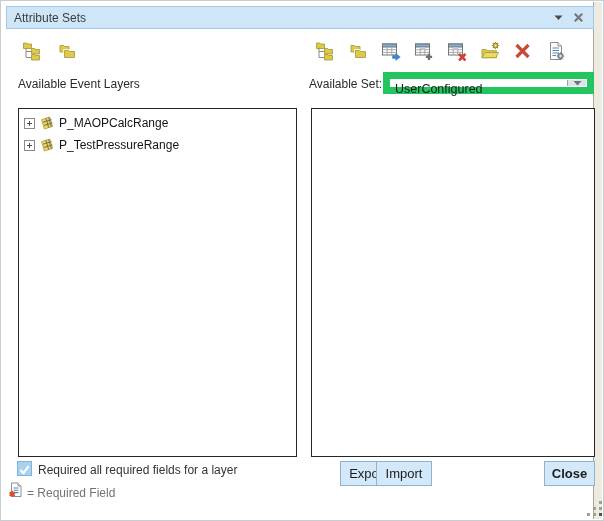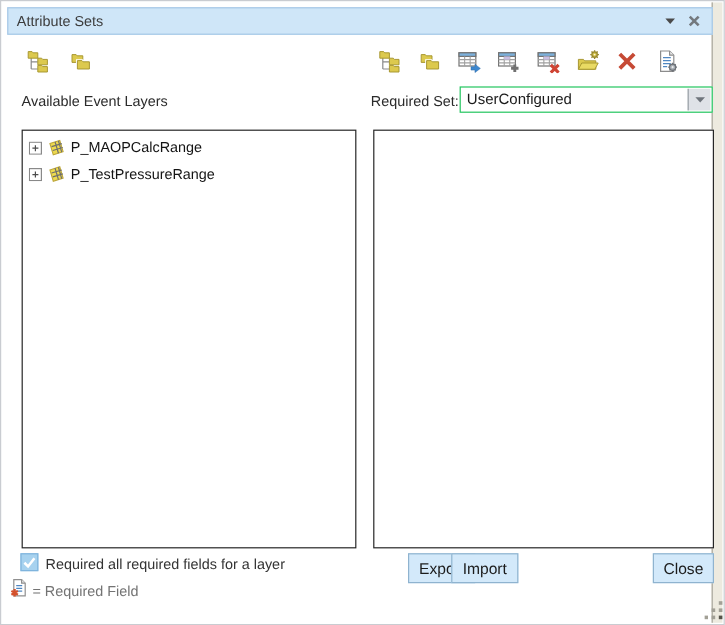--- a/index.html
+++ b/index.html
@@ -32,21 +32,21 @@
     display: flex; align-items: center; justify-content: center; cursor: pointer;
   }
   .tool svg { display: block; }
 
   .label { position: absolute; font-size: 12px; color: #2b2b2b; white-space: nowrap; }
   #lbl-layers  { left: 17px;  top: 76px; }
   #lbl-attrset { left: 308px; top: 76px; }
 
   .combo {
     position: absolute; left: 382px; top: 71px; width: 211px; height: 22px;
-    background: #fff; border: 1px solid #22c55e;
+    background: #fff; border: 7px solid #22c55e;
   }
   .combo-text {
     display: block; line-height: 20px; padding-left: 5px;
     font-size: 12.5px; color: #1a1a1a; white-space: nowrap; overflow: hidden;
   }
   .combo-btn {
     position: absolute; right: 1px; top: 1px; bottom: 1px; width: 19px;
     background: #dfe2e7; border-left: 1px solid #9aa0a6;
     display: flex; align-items: center; justify-content: center; cursor: pointer;
   }
@@ -71,21 +71,21 @@
 
   .btn {
     position: absolute; top: 460px; height: 25px;
     background: #d3e9fa; border: 1px solid #8fb3cf;
     font-family: inherit; font-size: 13px; color: #1c1c1c;
     display: flex; align-items: center; justify-content: center; cursor: pointer;
   }
   #btn-export { left: 310px; width: 56px; margin-left: 29px; }
   #btn-import { left: 375px; width: 56px; }
   #btn-save   { left: 483px; width: 51px; }
-  #btn-close  { left: 543px; width: 51px; }
+  #btn-close  { left: 543px; width: 51px; font-weight: bold; }
 
   .grip { position: absolute; left: 586px; top: 499px; cursor: nwse-resize; }
   .defs { position: absolute; width: 0; height: 0; overflow: hidden; }
 </style>
 </head>
 <body>
 
 <svg class="defs" xmlns="http://www.w3.org/2000/svg">
   <defs>
     <symbol id="s-tree-folders" viewBox="0 0 20 20">
@@ -221,21 +221,21 @@
         </svg>
     </button>
     <button class="tool">
       <svg width="20" height="20">
           <use href="#s-doc-gear"></use>
         </svg>
     </button>
   </div>
 
   <span class="label" id="lbl-layers">Available Event Layers</span>
-  <span class="label" id="lbl-attrset">Required Set:</span>
+  <span class="label" id="lbl-attrset">Available Set:</span>
 
   <div class="combo">
     <span class="combo-text">UserConfigured</span>
     <span class="combo-btn">
       <svg width="9" height="6" viewBox="0 0 9 6">
         <polygon points="0.5,1 8.5,1 4.5,5.5" fill="#6f757c"></polygon>
       </svg>
     </span>
   </div>
 

